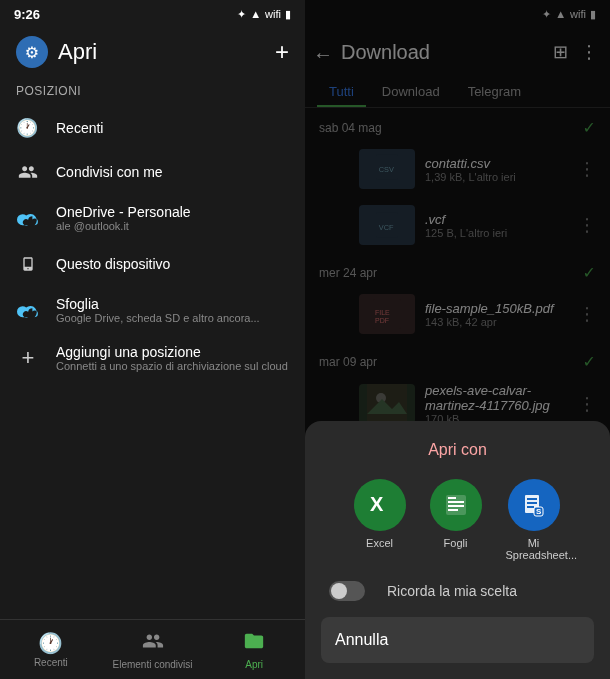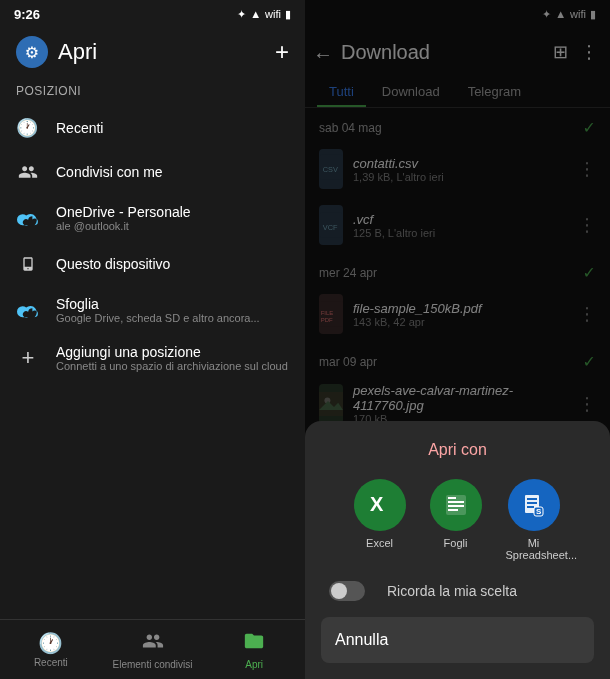--- a/index.html
+++ b/index.html
@@ -229,29 +229,30 @@
       font-size: 16px;
     }
 
     .file-item {
       display: flex;
       align-items: center;
       padding: 8px 14px;
       gap: 10px;
     }
     .file-thumb {
-      width: 24px;
+      width: 56px;
       height: 40px;
       border-radius: 4px;
       background: #2a3a4a;
       display: flex;
       align-items: center;
       justify-content: center;
       flex-shrink: 0;
       overflow: hidden;
+      margin-left: 40px;
     }
     .file-thumb.pdf-thumb {
       background: #3a2a2a;
     }
     .file-thumb.img-thumb {
       background: #2a3a2a;
     }
     .file-icon-text { color: #7ab; font-size: 18px; }
     .file-info { flex: 1; }
     .file-name { color: #fff; font-size: 13px; font-style: italic; }

